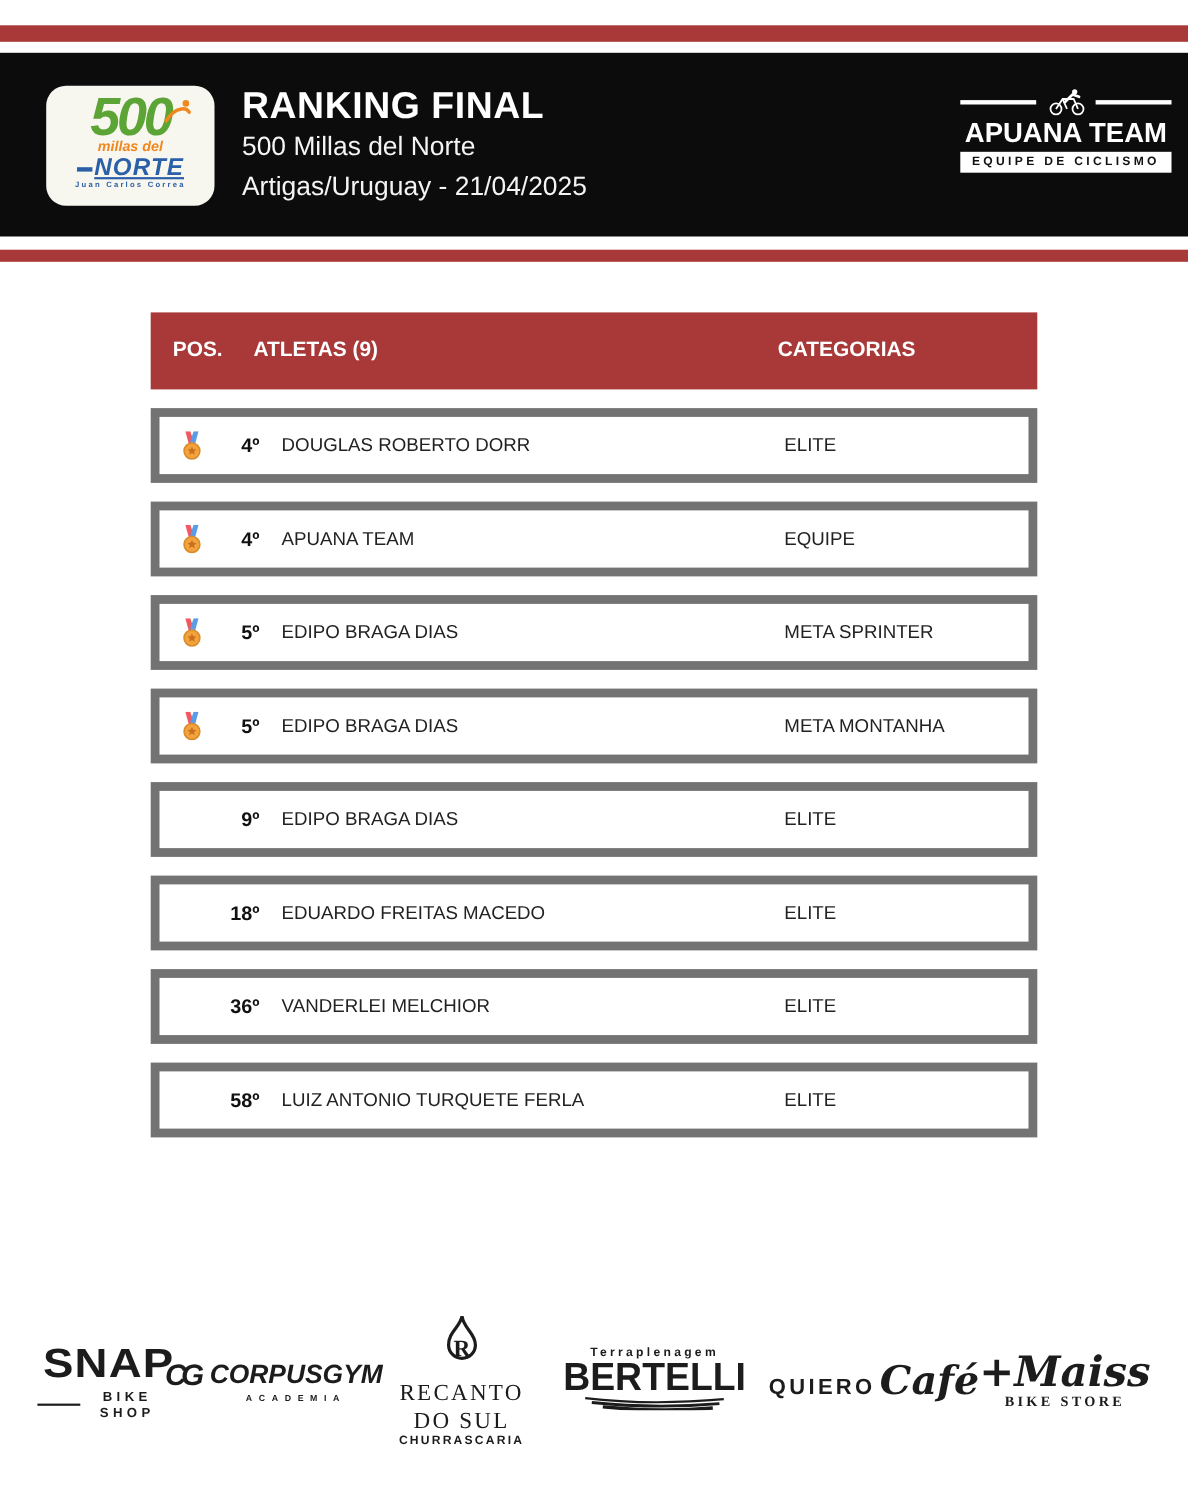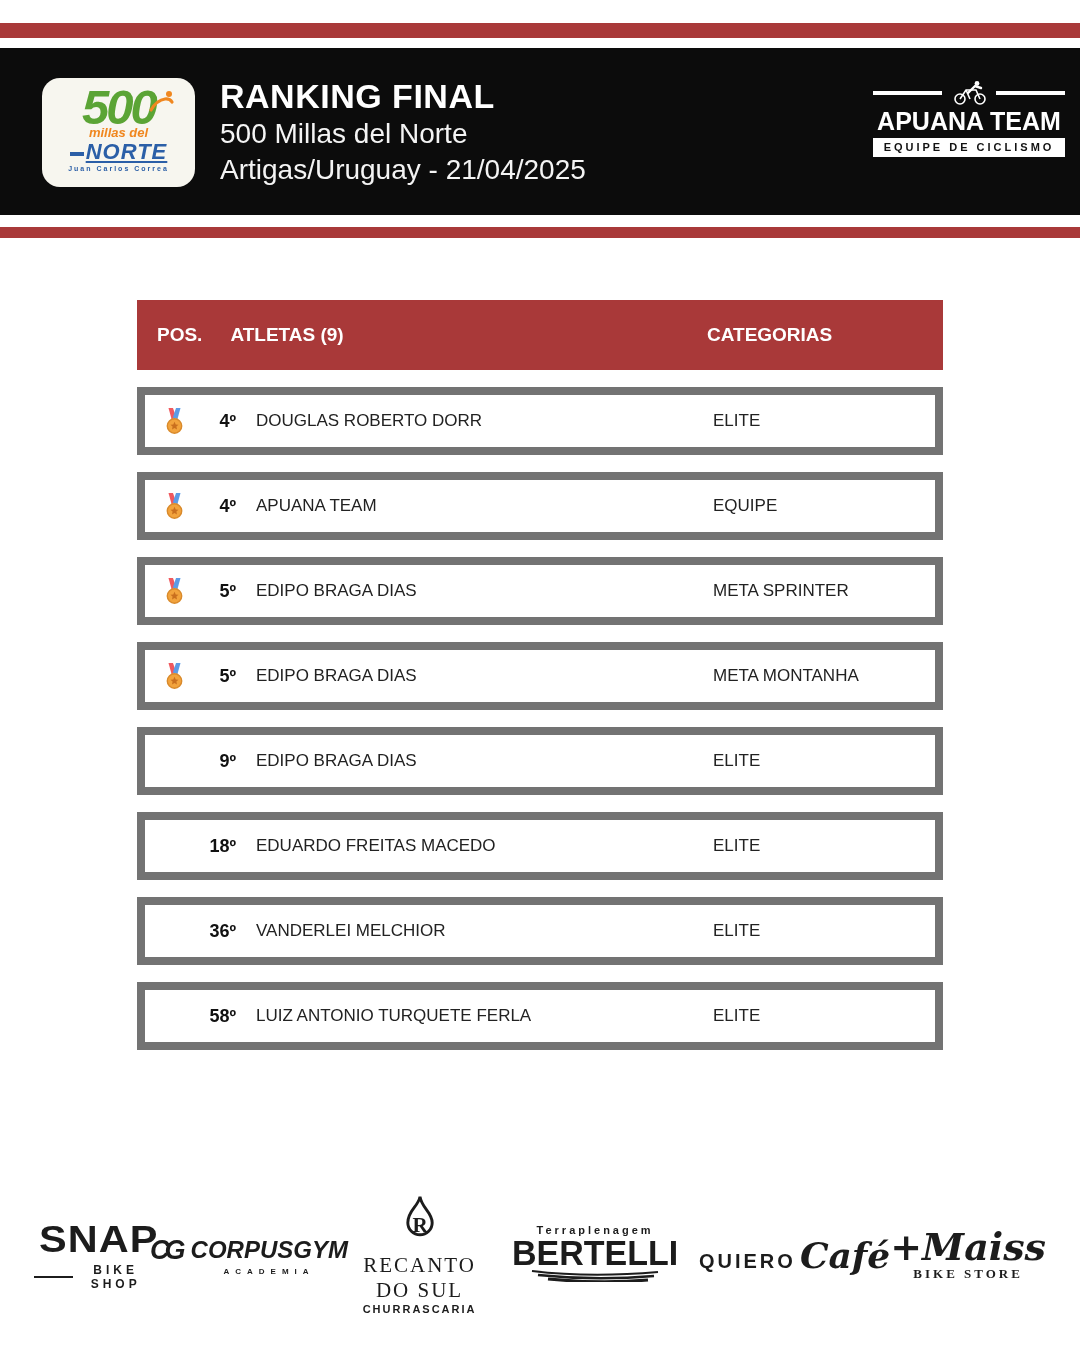--- a/index.html
+++ b/index.html
@@ -24,32 +24,32 @@
   .event-logo .millas { font-size:13px; font-weight:bold; font-style:italic; color:#F0871F; line-height:14px; }
   .event-logo .norte { font-size:22px; font-weight:bold; font-style:italic; color:#2B5FA7;
                        letter-spacing:1px; line-height:24px;text-decoration:underline; }
   .event-logo .norte::before { content:""; display:inline-block; width:14px; height:4px;
                        background:#2B5FA7; margin-right:2px; vertical-align:3px; }
   .event-logo .organizer { font-size:7px; font-weight:bold; letter-spacing:2px; color:#2B5FA7; line-height:10px; }
 
   
   .title-block { position:absolute; left:220px; top:76px; color:#fff; }
   .title-block h1 { font-size:34px; font-weight:bold; letter-spacing:0.5px; line-height:40px; }
-  .title-block .sub { font-size:28px; font-weight:normal; line-height:36px; color:#f4f4f4; }
+  .title-block .sub { font-size:24px; font-weight:normal; line-height:36px; color:#f4f4f4; }
 
   
   .team-logo { position:absolute; left:873px; top:80px; width:192px; text-align:center; color:#fff; }
   .team-logo .rider-row { display:flex; align-items:center; justify-content:center; gap:6px; height:26px; }
   .team-logo .rule { flex:1; height:4px; background:#fff; }
   .team-logo .team-name { font-size:25px; font-weight:bold; letter-spacing:0px; line-height:30px; white-space:nowrap; }
   .team-logo .tagline { margin-top:2px; background:#fff; color:#111; font-size:11px; font-weight:bold;
                         letter-spacing:3px; line-height:19px; }
 
   
-  .rtable { position:absolute; left:137px; top:300px; width:806px; }
+  .rtable { position:absolute; left:137px; top:284px; width:806px; }
   .rtable-header { height:70px; background:#A93939; color:#fff; display:flex; align-items:center;
                    font-weight:bold; font-size:19px; position:relative; }
   .rtable-header .h-pos { margin-left:20px; }
   .rtable-header .h-ath { margin-left:28px; }
   .rtable-header .h-cat { position:absolute; left:570px; }
 
   .row { position:relative; height:68px; margin-top:17px; background:#fff;
          border:8px solid #737373; display:flex; align-items:center; }
   .medal { width:22px; margin-left:19px; display:flex; align-items:center; }
   .pos { width:50px; text-align:right; font-weight:bold; font-size:18px; color:#111; }

